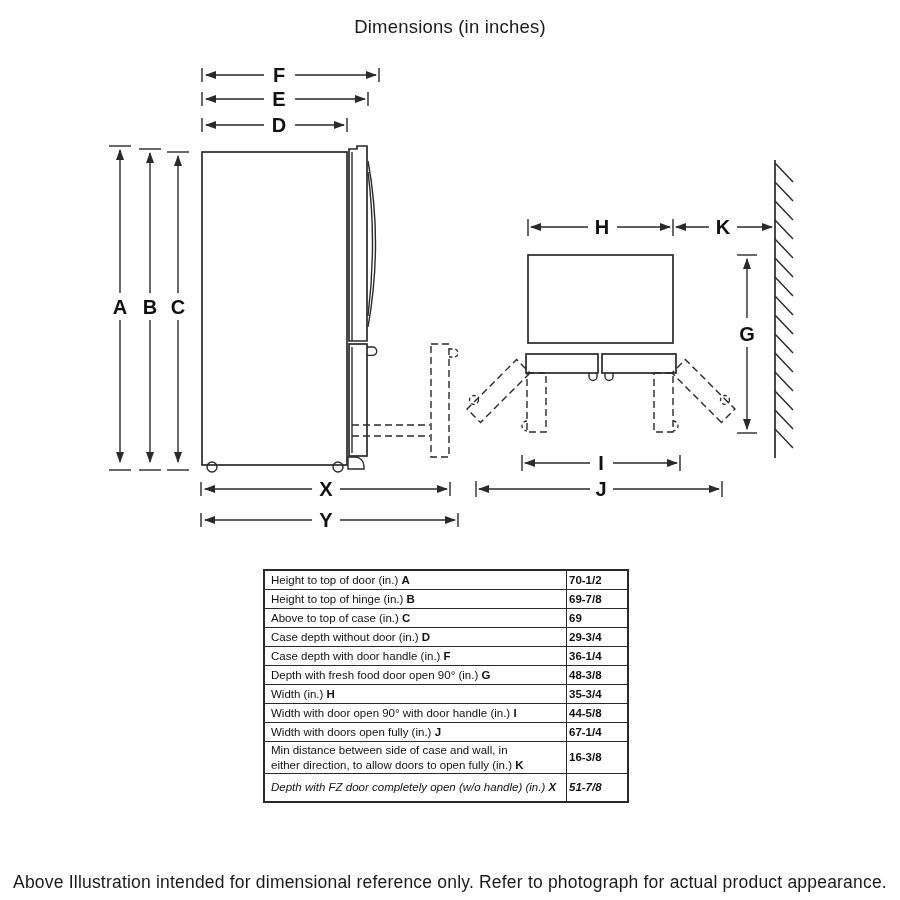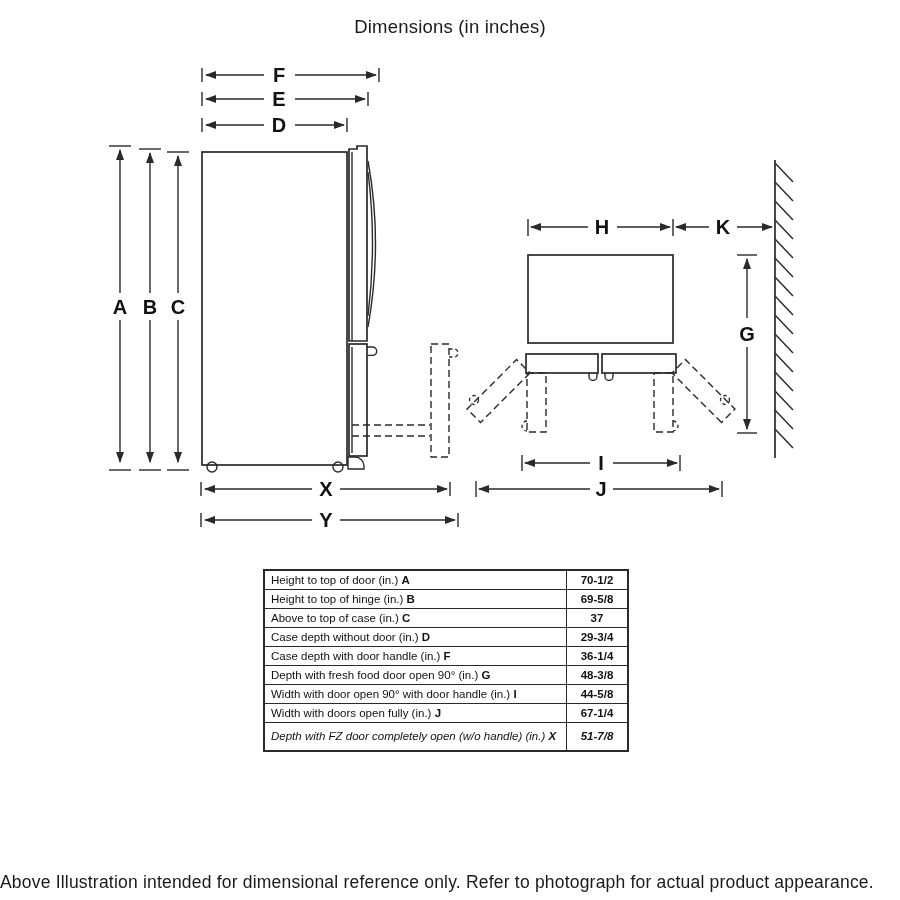--- a/index.html
+++ b/index.html
@@ -10,25 +10,25 @@
   svg{position:absolute;top:0;left:0;}
   .ln{stroke:#2a2a2a;stroke-width:1.4;fill:none;}
   .thick{stroke:#2a2a2a;stroke-width:1.7;fill:none;}
   .dash{stroke:#2a2a2a;stroke-width:1.4;fill:none;stroke-dasharray:7 4;}
   .dash-sm{stroke:#2a2a2a;stroke-width:1.3;fill:none;stroke-dasharray:3.5 2.8;}
   .dim-letter{font:bold 20px "Liberation Sans",sans-serif;fill:#111;}
   .dim-table{position:absolute;left:263px;top:569px;width:366px;border-collapse:collapse;
              font-size:11.5px;color:#111;background:#fff;}
   .dim-table{border:2px solid #2a2a2a;}
   .dim-table td{border:1.5px solid #2a2a2a;height:18px;padding:0 2px 0 6px;line-height:1.25;}
-  .dim-table td.value-cell{width:56px;text-align:center;font-weight:bold;padding:0 2px;}
+  .dim-table td.value-cell{width:56px;font-weight:bold;padding:0 2px;}
   .dim-table td.label-cell span{white-space:pre-line;}
   .dim-table tr.row-tall td{height:31px;}
   .dim-table tr.row-med td{height:27px;font-style:italic;}
-  .footer{position:absolute;top:872px;left:0;width:732px;text-align:center;
+  .footer{position:absolute;top:872px;left:0;width:900px;text-align:center;
           font-size:17.5px;letter-spacing:.2px;color:#1a1a1a;white-space:nowrap;}
 </style>
 </head>
 <body>
 
 <div id="stage">
 
   <div class="title">Dimensions (in inches)</div>
 
   <svg width="900" height="560" viewBox="0 0 900 560">
@@ -173,45 +173,54 @@
   </svg>
 
   <table class="dim-table">
     <tbody>
         <tr>
           <td class="label-cell"><span>Height to top of door (in.) </span> <b>A</b></td>
           <td class="value-cell">70-1/2</td>
         </tr>
         <tr>
           <td class="label-cell"><span>Height to top of hinge (in.) </span> <b>B</b></td>
-          <td class="value-cell">69-5/8</td>
+          <td class="value-cell">69-7/8</td>
         </tr>
         <tr>
           <td class="label-cell"><span>Above to top of case (in.) </span> <b>C</b></td>
-          <td class="value-cell">37</td>
+          <td class="value-cell">69</td>
         </tr>
         <tr>
           <td class="label-cell"><span>Case depth without door (in.) </span> <b>D</b></td>
           <td class="value-cell">29-3/4</td>
         </tr>
         <tr>
           <td class="label-cell"><span>Case depth with door handle (in.) </span> <b>F</b></td>
           <td class="value-cell">36-1/4</td>
         </tr>
         <tr>
           <td class="label-cell"><span>Depth with fresh food door open 90° (in.) </span> <b>G</b></td>
           <td class="value-cell">48-3/8</td>
         </tr>
         <tr>
+          <td class="label-cell"><span>Width (in.) </span> <b>H</b></td>
+          <td class="value-cell">35-3/4</td>
+        </tr>
+        <tr>
           <td class="label-cell"><span>Width with door open 90° with door handle (in.) </span> <b>I</b></td>
           <td class="value-cell">44-5/8</td>
         </tr>
         <tr>
           <td class="label-cell"><span>Width with doors open fully (in.) </span> <b>J</b></td>
           <td class="value-cell">67-1/4</td>
+        </tr>
+        <tr class="row-tall">
+          <td class="label-cell"><span>Min distance between side of case and wall, in
+either direction, to allow doors to open fully (in.) </span> <b>K</b></td>
+          <td class="value-cell">16-3/8</td>
         </tr>
         <tr class="row-med">
           <td class="label-cell"><span>Depth with FZ door completely open (w/o handle) (in.) </span> <b>X</b></td>
           <td class="value-cell">51-7/8</td>
         </tr>
       </tbody>
   </table>
 
   <div class="footer">Above Illustration intended for dimensional reference only. Refer to photograph for actual product appearance.</div>
 </div>

